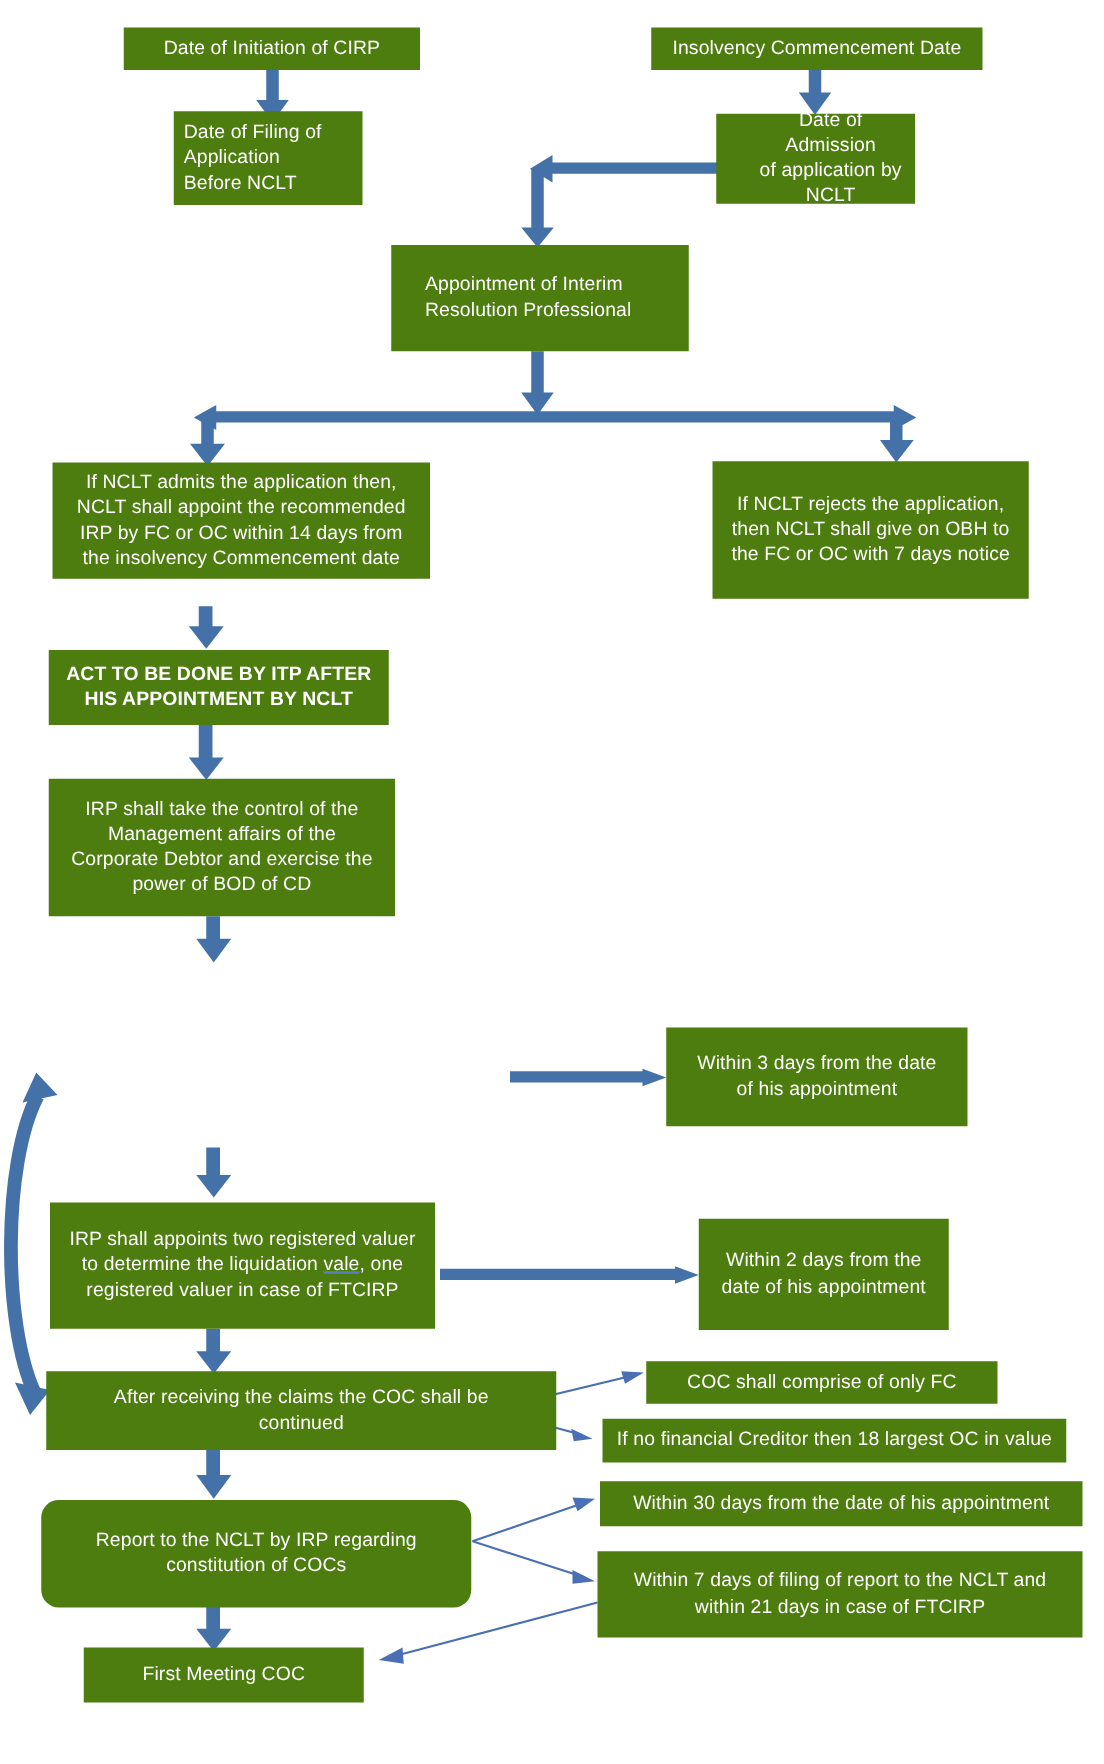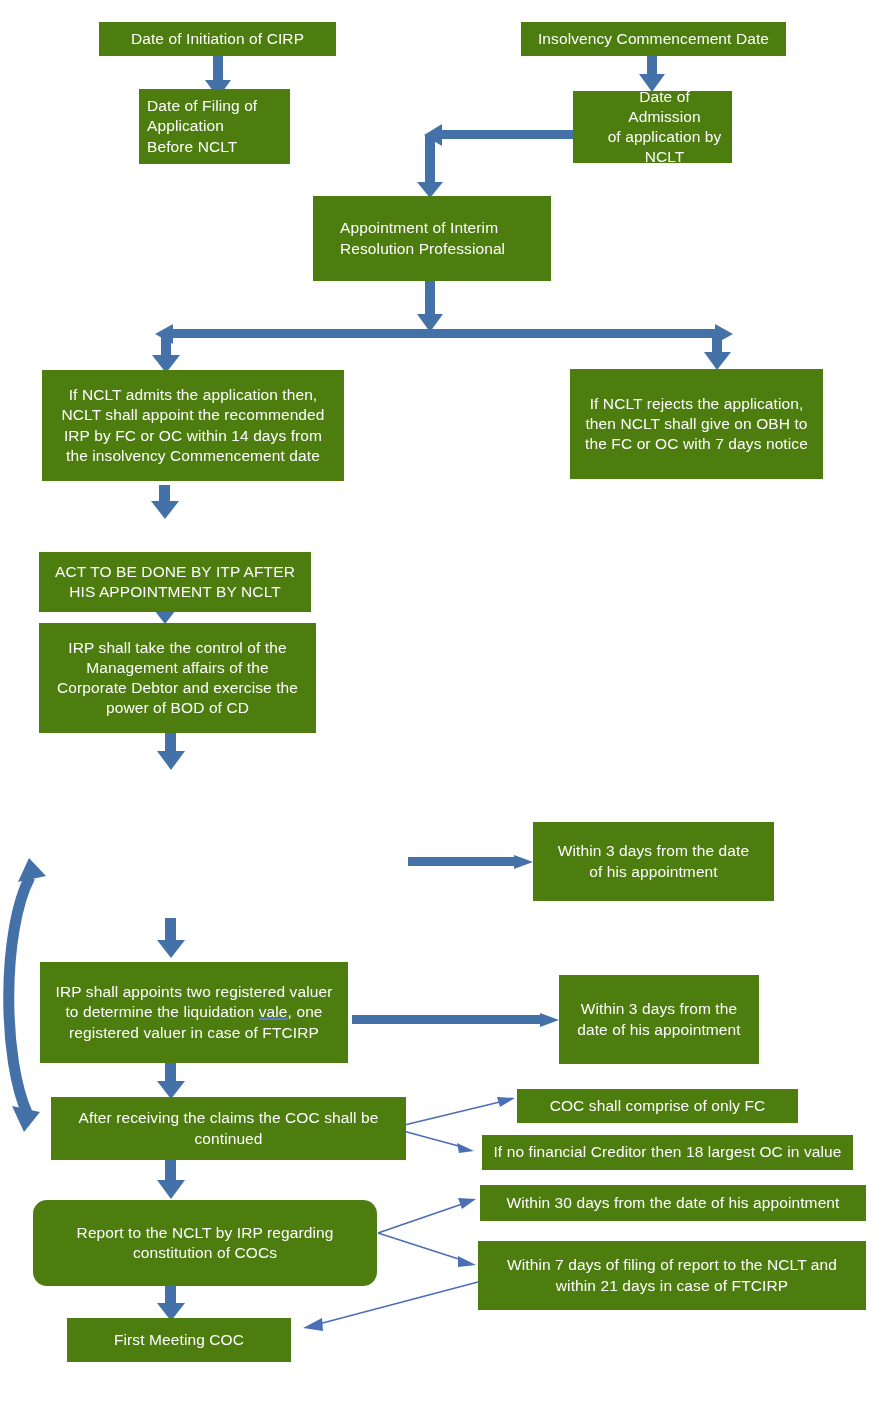--- a/index.html
+++ b/index.html
@@ -34,21 +34,21 @@
     box-sizing: border-box;
     line-height: 1.30;
     font-size: 15.5px;
     letter-spacing: 0.1px;
     padding: 4px 8px;
     z-index: 2;
   }
   .node .txt { width: 100%; white-space: pre-line; }
   .center .txt { text-align: center; }
   .left   .txt { text-align: left; }
-  .bold { font-weight: normal; margin-top: 32px; }
+  .bold { font-weight: bold; }
   .spell { text-decoration: underline; text-decoration-color: #5a7fc0; text-decoration-thickness: 1.5px; }
 </style>
 </head>
 <body>
 
 <div id="canvas">
 
   <svg id="arrows" viewBox="0 0 883 1411" width="883" height="1411" xmlns="http://www.w3.org/2000/svg">
 
     <g>
@@ -181,21 +181,21 @@
     <span class="txt">Date of Admission
 of application by
 NCLT</span>
   </div>
 
   <div class="node left" style="left:313px; top:196px; width:238px; height:85px; padding-left:27px;">
     <span class="txt">Appointment of Interim
 Resolution Professional</span>
   </div>
 
-  <div class="node center" style="left:42px; top:370px; width:302px; height:111px;">
+  <div class="node center" style="left:42px; top:370px; width:302px; height:93px;">
     <span class="txt">If NCLT admits the application then,
 NCLT shall appoint the recommended
 IRP by FC or OC within 14 days from
 the insolvency Commencement date</span>
   </div>
 
   <div class="node center" style="left:570px; top:369px; width:253px; height:110px;">
     <span class="txt">If NCLT rejects the application,
 then NCLT shall give on OBH to
 the FC or OC with 7 days notice</span>
@@ -217,25 +217,25 @@
   <div class="node center" style="left:533px; top:822px; width:241px; height:79px;">
     <span class="txt">Within 3 days from the date
 of his appointment</span>
   </div>
 
   <div class="node center" style="left:40px; top:962px; width:308px; height:101px;">
     <span class="txt"><span>IRP shall appoints two registered valuer</span><br><span>to determine the liquidation </span><span class="spell">vale</span><span>, one</span><br><span>registered valuer in case of FTCIRP</span></span>
   </div>
 
   <div class="node center" style="left:559px; top:975px; width:200px; height:89px;">
-    <span class="txt">Within 3 days from the
+    <span class="txt">Within 2 days from the
 date of his appointment</span>
   </div>
 
-  <div class="node center" style="left:51px; top:1097px; width:355px; height:63px;">
+  <div class="node center" style="left:37px; top:1097px; width:408px; height:63px;">
     <span class="txt">After receiving the claims the COC shall be
 continued</span>
   </div>
 
   <div class="node center" style="left:517px; top:1089px; width:281px; height:34px;">
     <span class="txt">COC shall comprise of only FC</span>
   </div>
 
   <div class="node center" style="left:482px; top:1135px; width:371px; height:35px;">
     <span class="txt">If no financial Creditor then 18 largest  OC in value</span>

